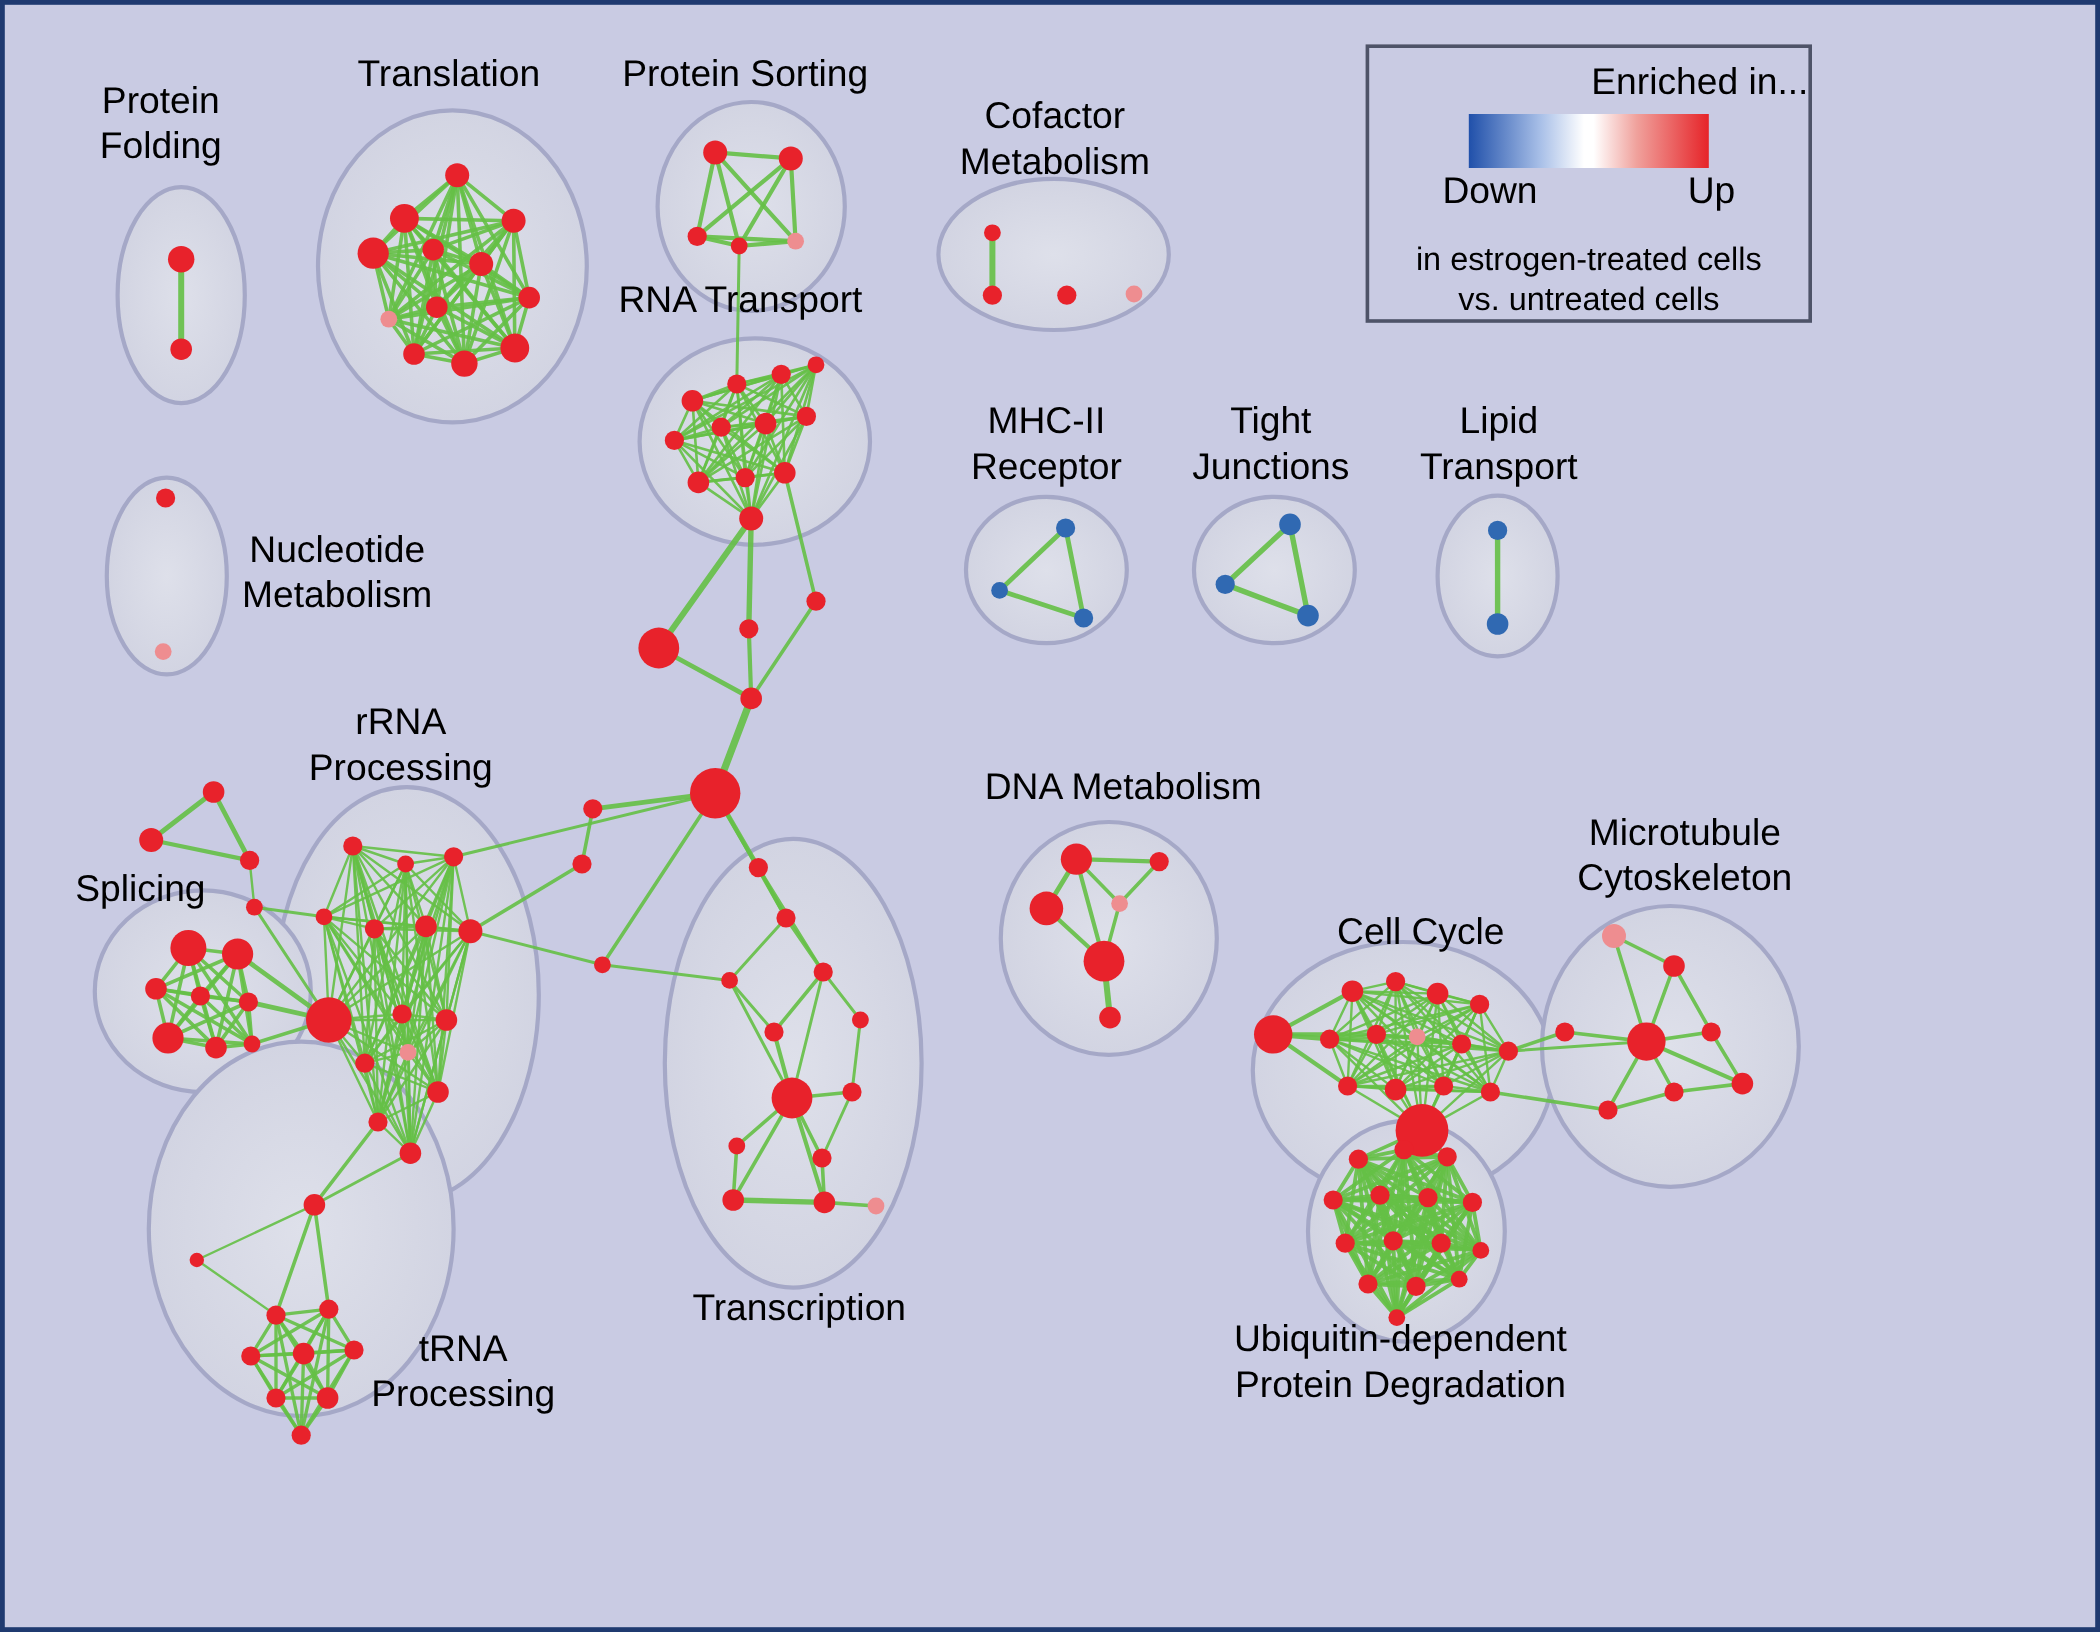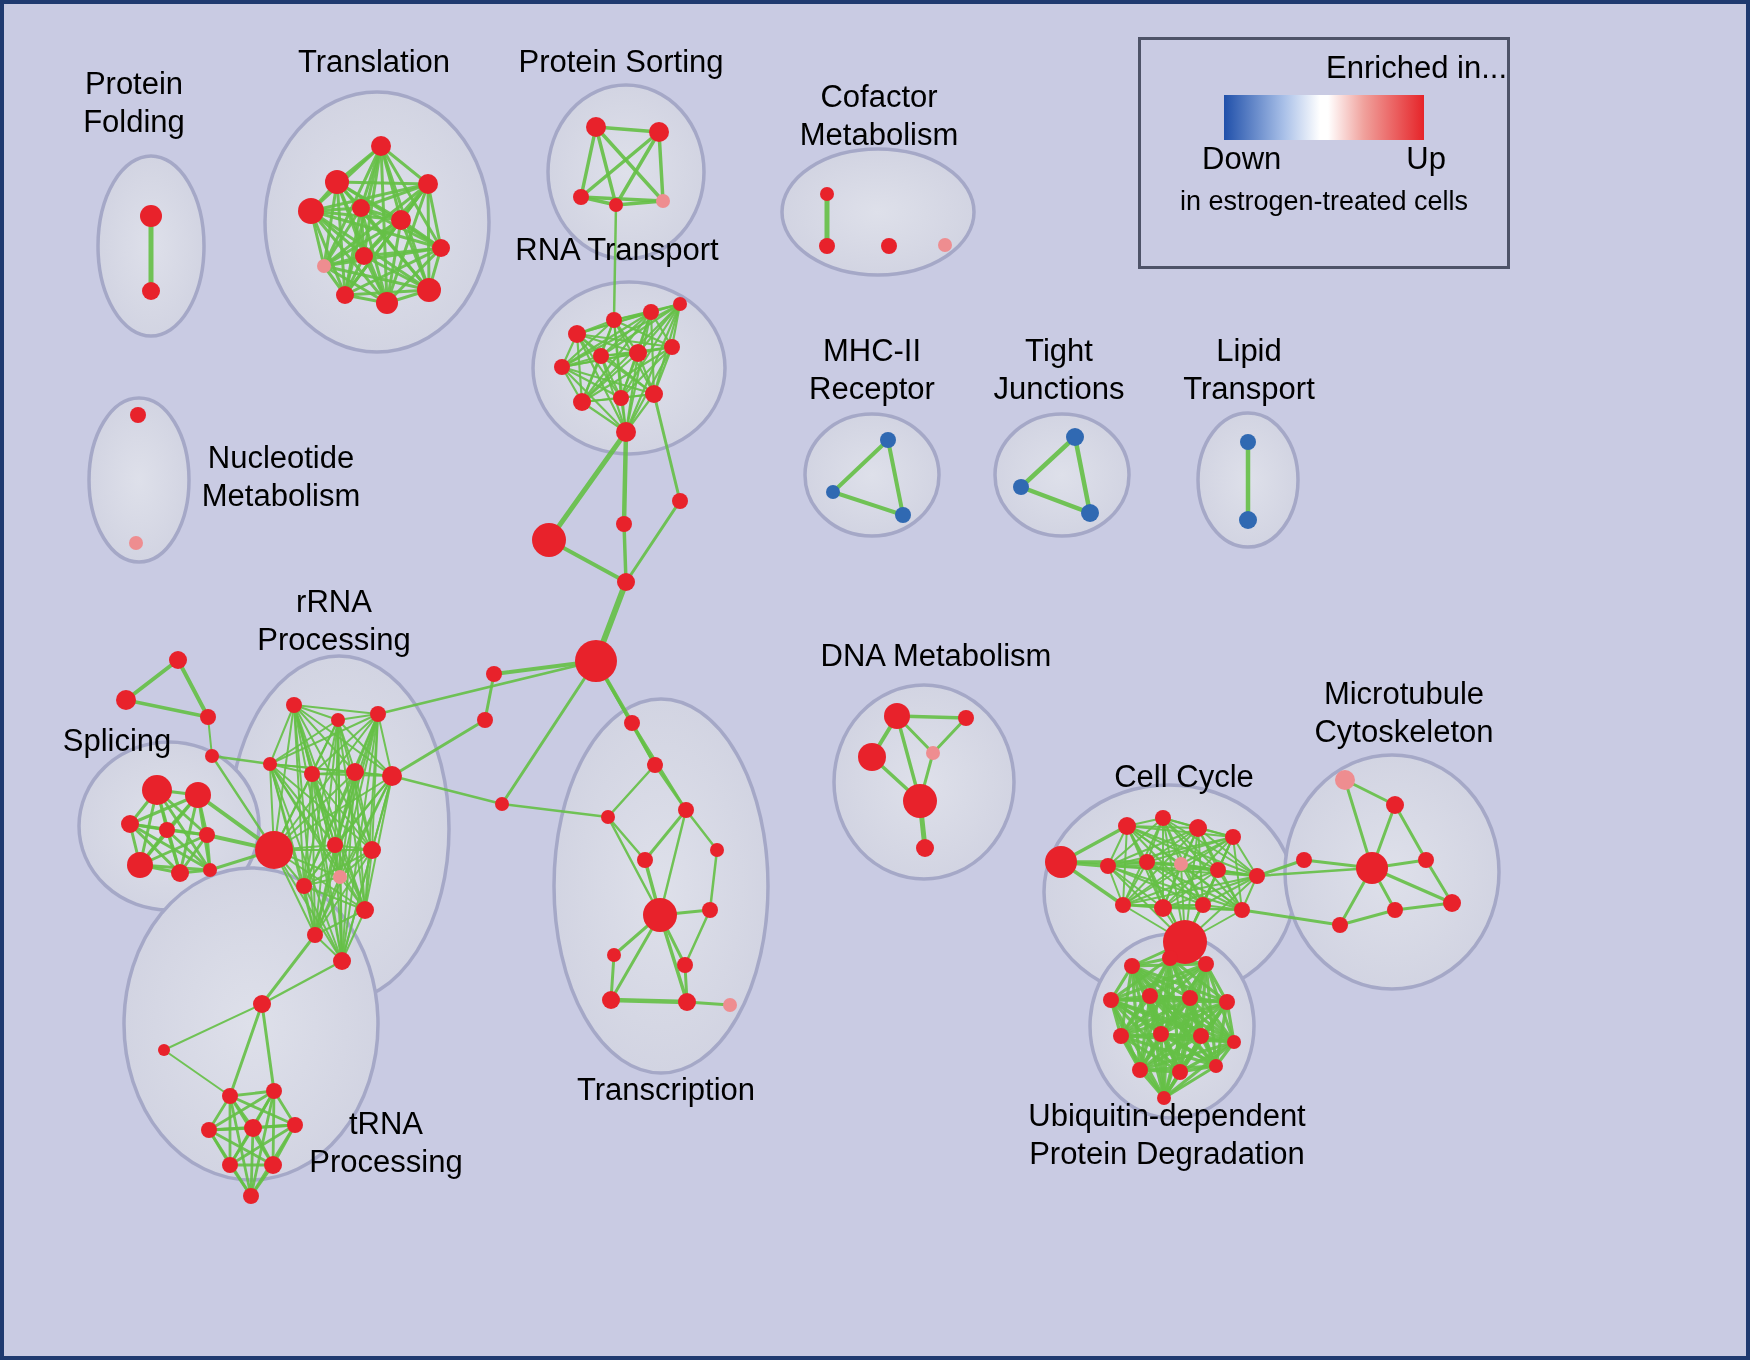--- a/index.html
+++ b/index.html
@@ -19,21 +19,21 @@
     width: 372px; height: 232px;
     border: 3px solid #4e5368;
     box-sizing: border-box;
     color: #000;
     background: transparent;
   }
   .legend-title { font-size: 31px; text-align: right; margin-top: 10px; }
   .legend-bar { width: 200px; height: 45px; margin: 9px auto 0 auto; }
   .legend-row { width: 244px; margin: 1px auto 0 auto; display: flex; justify-content: space-between; font-size: 31px; gap: 29px; }
   .legend-caption { font-size: 27px; text-align: center; line-height: 33px; }
-  .legend-caption.first { margin-top: 8px; }
+  .legend-caption.first { margin-top: 23px; }
 </style>
 </head>
 <body>
 
 <div class="figure" style="background: rgb(201, 203, 227); border-color: rgb(31, 58, 112);">
 
   <svg id="network" width="1750" height="1360" viewBox="0 0 1750 1360">
       <defs>
         <radialGradient id="cg">
           <stop offset="0%" stop-color="#dee0ea"></stop>
@@ -823,15 +823,16 @@
     </svg>
 
   <div class="legend" style="border-color: rgb(78, 83, 104);">
     <div class="legend-title">Enriched in...</div>
     <div class="legend-bar" style="background: linear-gradient(to right, rgb(32, 80, 170) 0%, rgb(169, 192, 232) 30%, rgb(255, 255, 255) 48%, rgb(255, 255, 255) 52%, rgb(240, 161, 156) 70%, rgb(230, 36, 41) 100%);"></div>
     <div class="legend-row">
       <span>Down</span>
       <span>Up</span>
     </div>
     <div class="legend-caption first">in estrogen-treated cells</div>
+    <div class="legend-caption">vs. untreated cells</div>
   </div>
 
 </div>
 
 </body></html>

